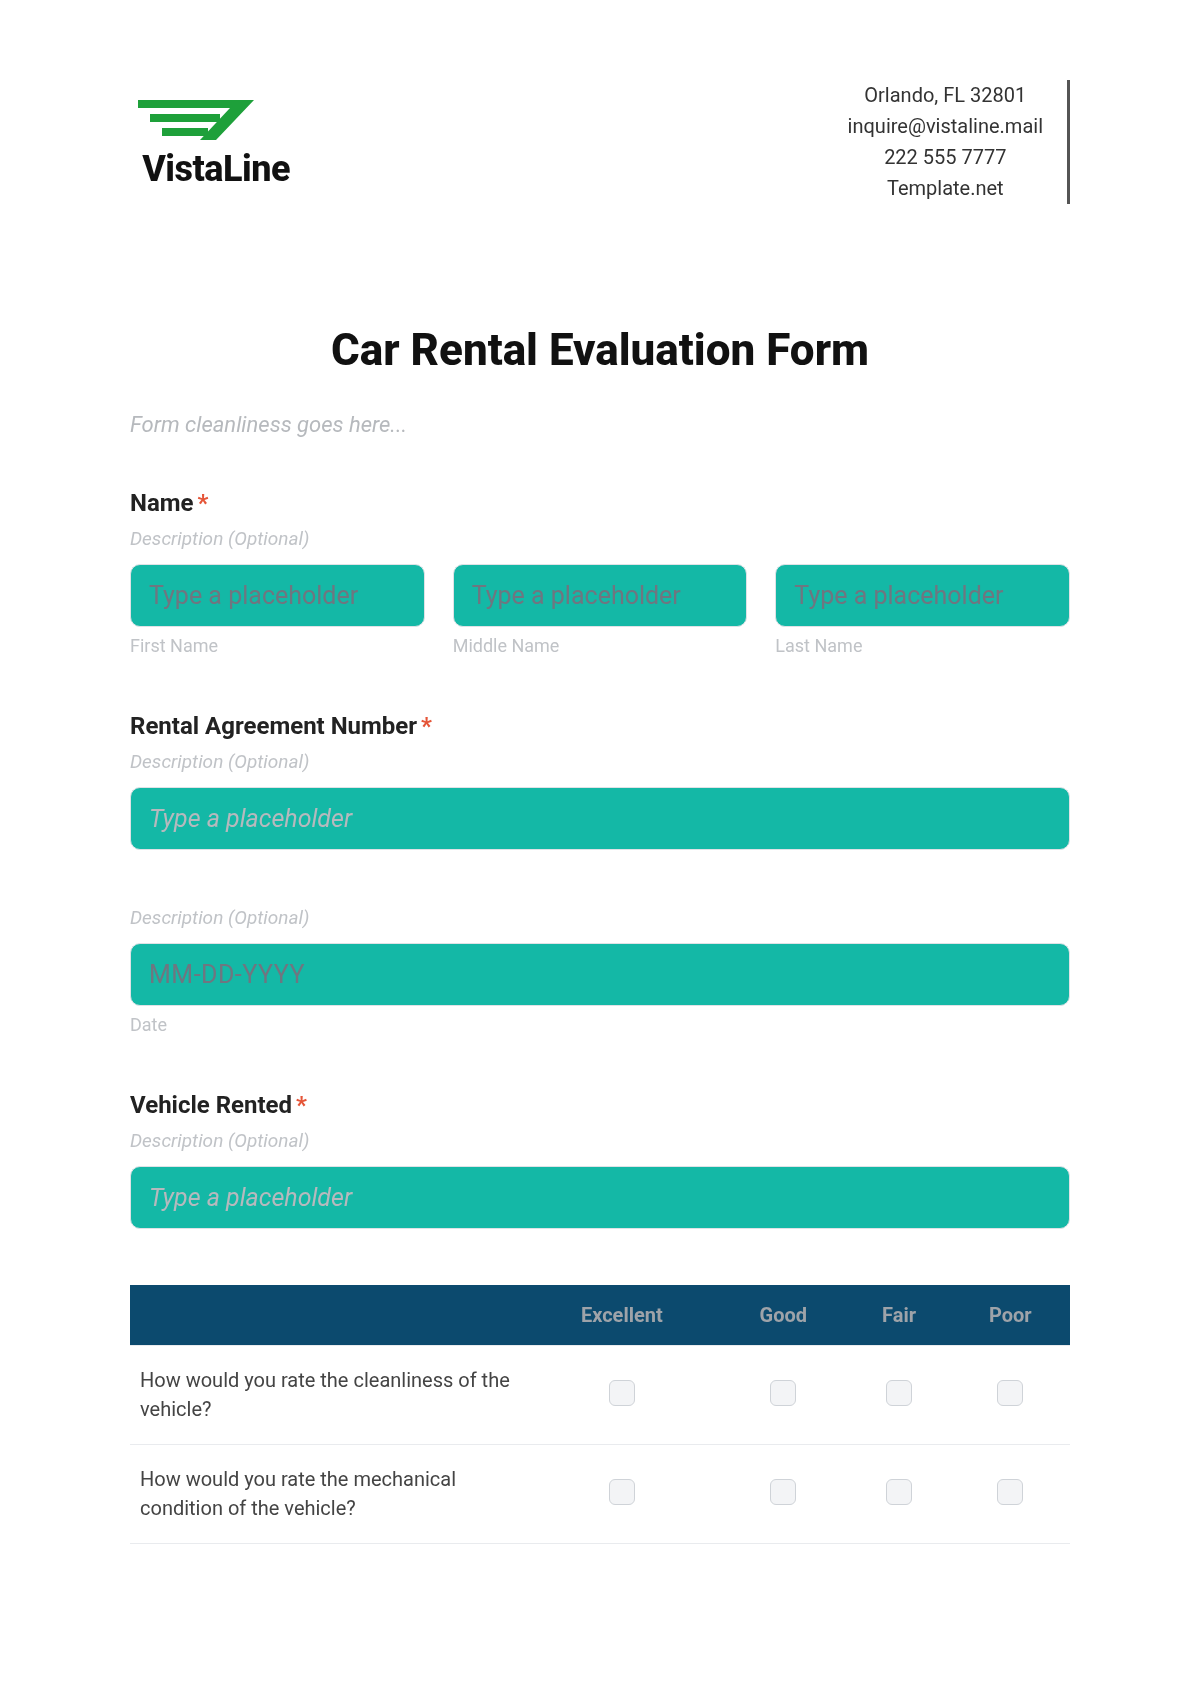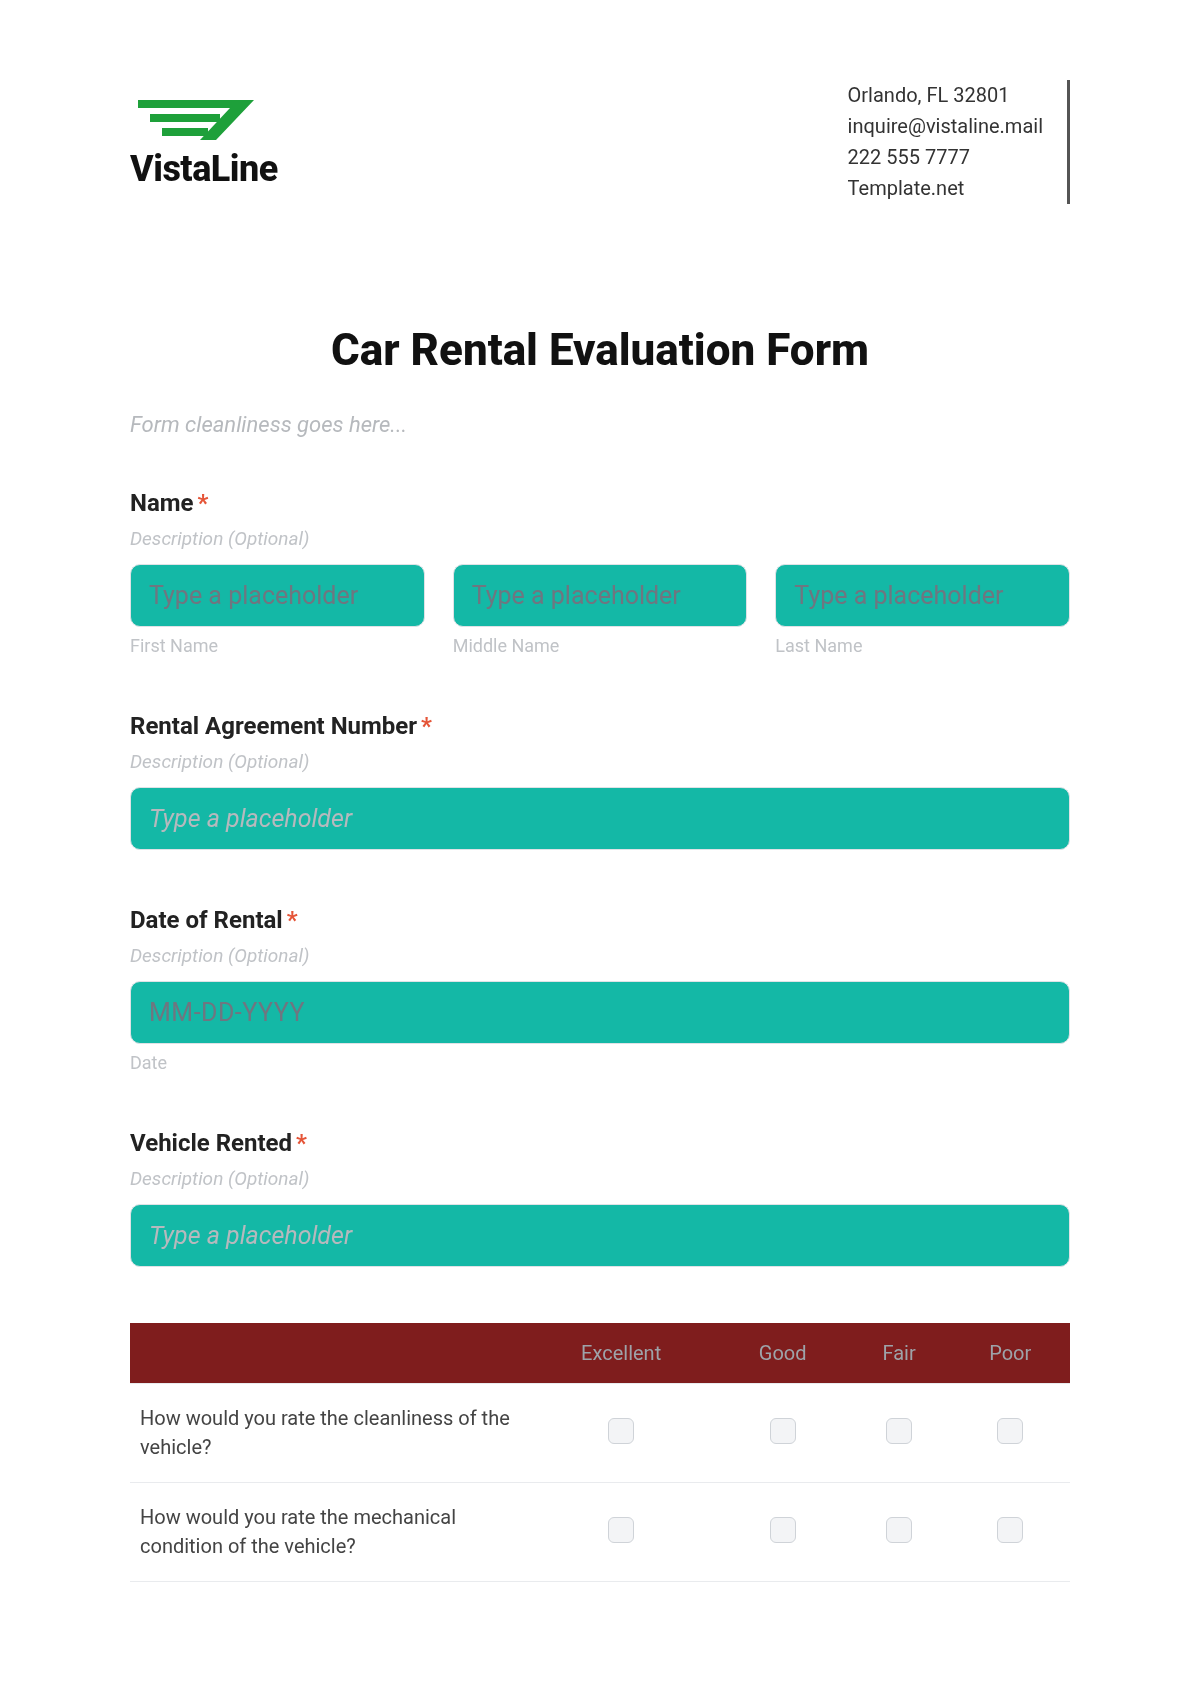--- a/index.html
+++ b/index.html
@@ -15,31 +15,31 @@
   }
   .header {
     display: flex;
     justify-content: space-between;
     align-items: center;
     margin-bottom: 120px;
   }
   .logo-block {
     display: flex;
     flex-direction: column;
-    align-items: flex-start;
+    align-items: flex-end;
   }
   .logo-icon svg { display: block; }
   .logo-text {
     font-size: 36px;
     font-weight: 800;
     letter-spacing: -0.5px;
     color: #111;
   }
   .contact-block {
-    text-align: left;
+    text-align: center;
     border-right: 3px solid #555;
     padding-right: 24px;
     font-size: 20px;
     line-height: 1.55;
     color: #333;
   }
   .form-title {
     text-align: center;
     font-size: 44px;
     font-weight: 800;
@@ -89,23 +89,23 @@
   .input::placeholder { color: #b6b9bd; font-style: italic; }
   .input.plain::placeholder { font-style: normal; color: #6f7680; }
   .input.date-style::placeholder { font-style: normal; color: #6f7680; letter-spacing: 0.5px; }
   .rating-table {
     width: 100%;
     border-collapse: separate;
     border-spacing: 0;
     font-size: 20px;
   }
   .rating-table th {
-    background: #7f1d1d;
+    background: #0c4a6e;
     color: #9ea3a9;
-    font-weight: 400;
+    font-weight: 700;
     padding: 18px 10px;
     text-align: center;
     border-bottom: 1px solid #e9ebee;
   }
   .rating-table th.q-col { text-align: left; width: 42%; }
   .rating-table td {
     padding: 20px 10px;
     border-bottom: 1px solid #e9ebee;
     text-align: center;
     vertical-align: middle;
@@ -178,23 +178,20 @@
 
   <div class="field-group">
     <div class="field-label">
       <span>Rental Agreement Number</span><span class="req">*</span>
     </div>
     <div class="field-desc">Description (Optional)</div>
     <input class="input" placeholder="Type a placeholder" style="">
   </div>
 
   <div class="field-group">
-    <div class="field-label">
-      <span>Date of Rental</span><span class="req">*</span>
-    </div>
     <div class="field-desc">Description (Optional)</div>
     <input class="input date-style" placeholder="MM-DD-YYYY" style="">
     <div class="sub-label">Date</div>
   </div>
 
   <div class="field-group">
     <div class="field-label">
       <span>Vehicle Rented</span><span class="req">*</span>
     </div>
     <div class="field-desc">Description (Optional)</div>

